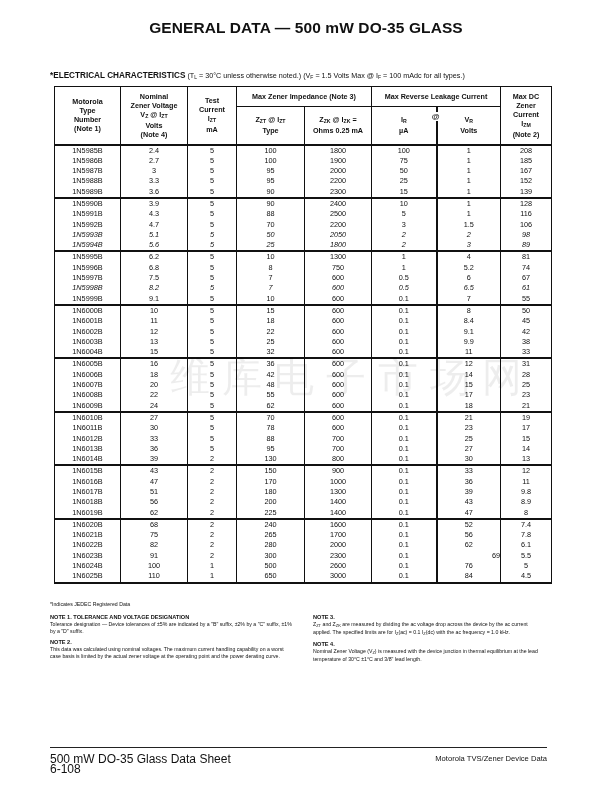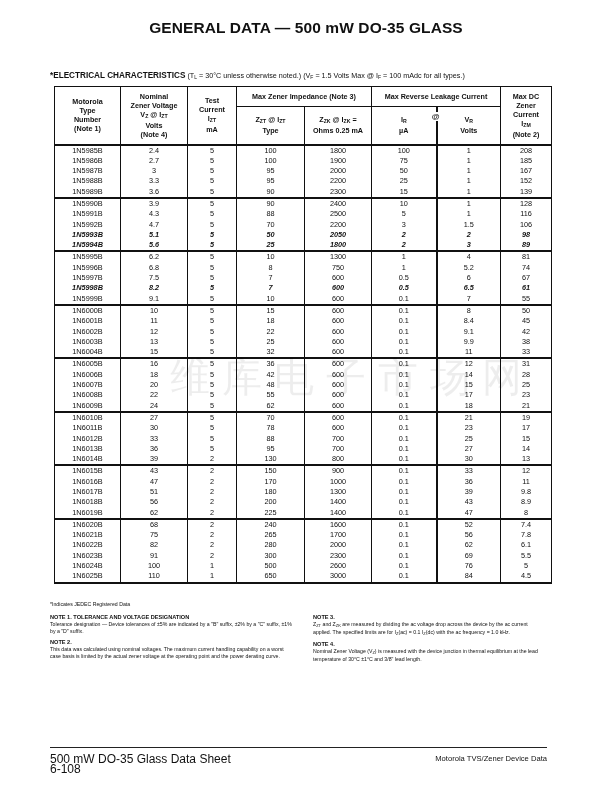--- a/index.html
+++ b/index.html
@@ -6,21 +6,21 @@
   body { width:612px; height:792px; position:relative; overflow:hidden; font-family:"Liberation Sans", sans-serif; color:#111; }
   .title { position:absolute; top:19px; left:0; width:612px; text-align:center; font-weight:bold; font-size:15.5px; letter-spacing:0.1px; }
   .caption { position:absolute; top:71px; left:50px; font-size:7.2px; white-space:nowrap; }
   .caption b { font-size:8.2px; }
   .caption sub { font-size:5px; vertical-align:-1px; }
   table.ec { position:absolute; top:86px; left:54px; width:497px; border-collapse:collapse; font-size:7.3px; table-layout:fixed; }
   table.ec th { font-weight:bold; font-size:7.2px; line-height:9px; text-align:center; border:1.5px solid #111; padding:0 1px; vertical-align:middle; }
   table.ec td { text-align:center; line-height:10.3px; height:10.3px; padding:0; border-left:1.5px solid #111; border-right:1.5px solid #111; white-space:nowrap; }
   table.ec tr.gstart td { border-top:2px solid #111; }
   table.ec tr.last td { border-bottom:2px solid #111; }
-  table.ec tr.jedec td { font-weight:bold; font-style:italic; }
+  table.ec tr.jedec td { font-weight:normal; font-style:italic; }
   table.ec th sub, .hdr sub { font-size:5.2px; vertical-align:-1px; }
   .notes { position:absolute; top:602px; font-size:5.2px; line-height:7.2px; }
   .notes .nh { font-weight:bold; font-size:5.6px; margin-top:3px; }
   .notes p { margin:0; }
   .notes sub { font-size:4px; vertical-align:-1px; }
   .jedec-note { position:absolute; top:601px; left:50px; font-size:5.2px; }
   .footer-line { position:absolute; top:747px; left:50px; width:497px; height:1px; background:#222; }
   .footer-left { position:absolute; top:754px; left:50px; font-size:12px; line-height:10px; }
   .footer-right { position:absolute; top:754px; right:65px; font-size:7.6px; }
   .watermark { position:absolute; top:350px; left:170px; font-family:Liberation Sans, sans-serif; font-size:40px; color:rgba(0,0,0,0.07); letter-spacing:12px; pointer-events:none; white-space:nowrap; }
@@ -478,21 +478,21 @@
         <td style="border-left: 2px solid rgb(17, 17, 17);">62</td>
         <td>6.1</td>
       </tr>
       <tr>
         <td>1N6023B</td>
         <td>91</td>
         <td>2</td>
         <td>300</td>
         <td>2300</td>
         <td style="border-right: none;">0.1</td>
-        <td style="border-left: 2px solid rgb(17, 17, 17);">69</td>
+        <td style="border-left: 2px solid rgb(17, 17, 17); text-align: right;">69</td>
         <td>5.5</td>
       </tr>
       <tr>
         <td>1N6024B</td>
         <td>100</td>
         <td>1</td>
         <td>500</td>
         <td>2600</td>
         <td style="border-right: none;">0.1</td>
         <td style="border-left: 2px solid rgb(17, 17, 17);">76</td>

